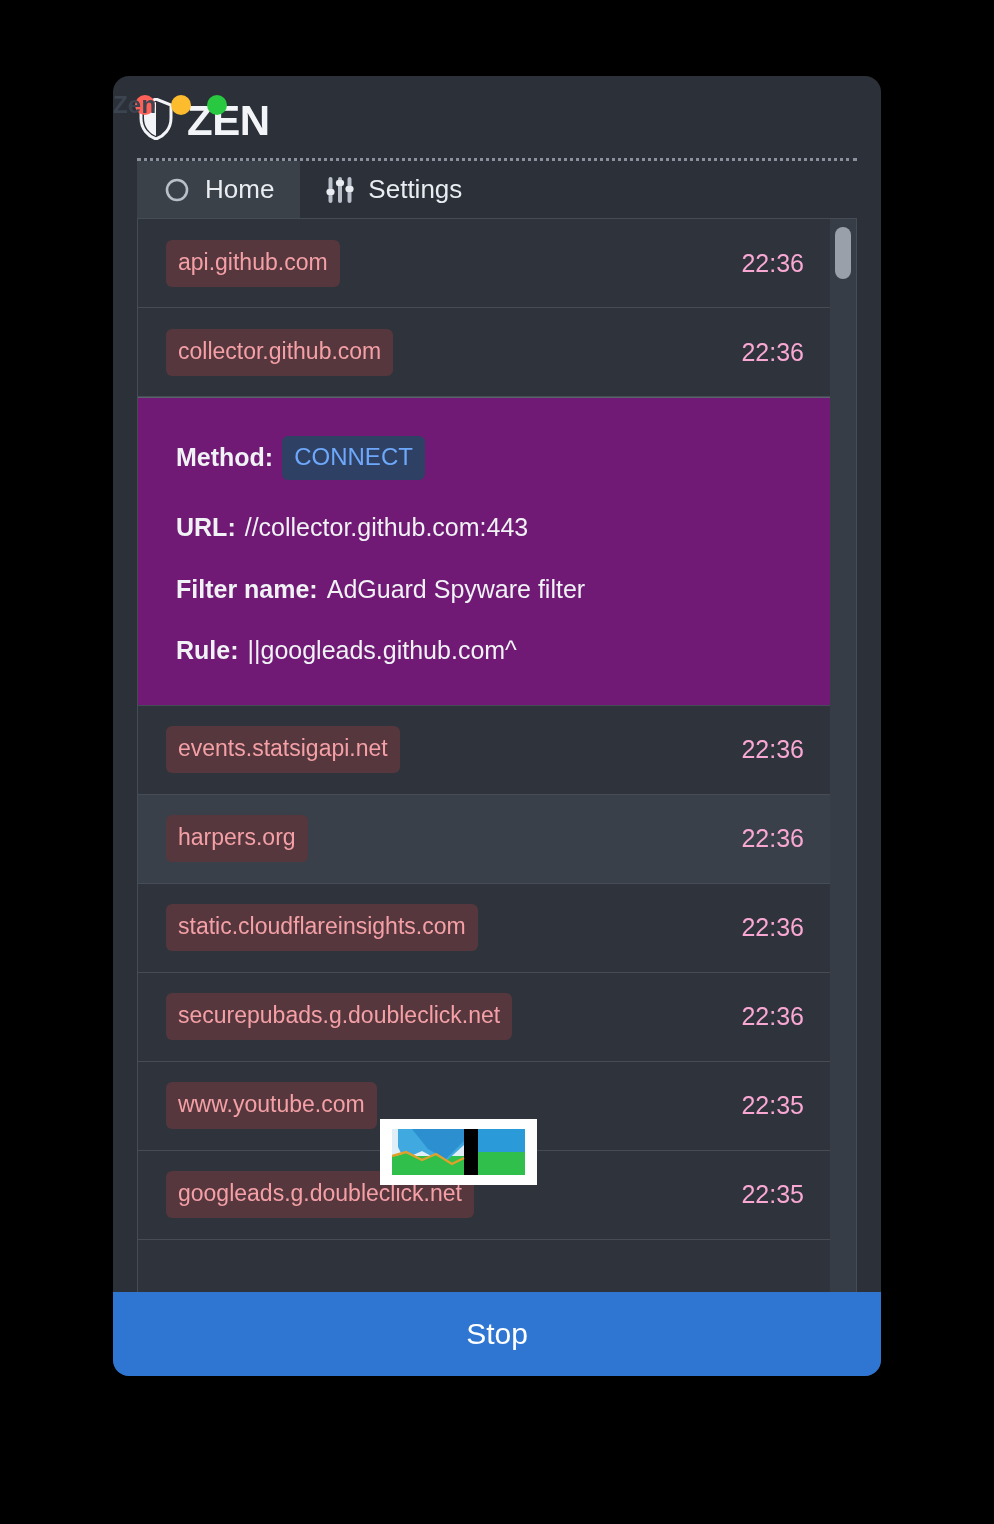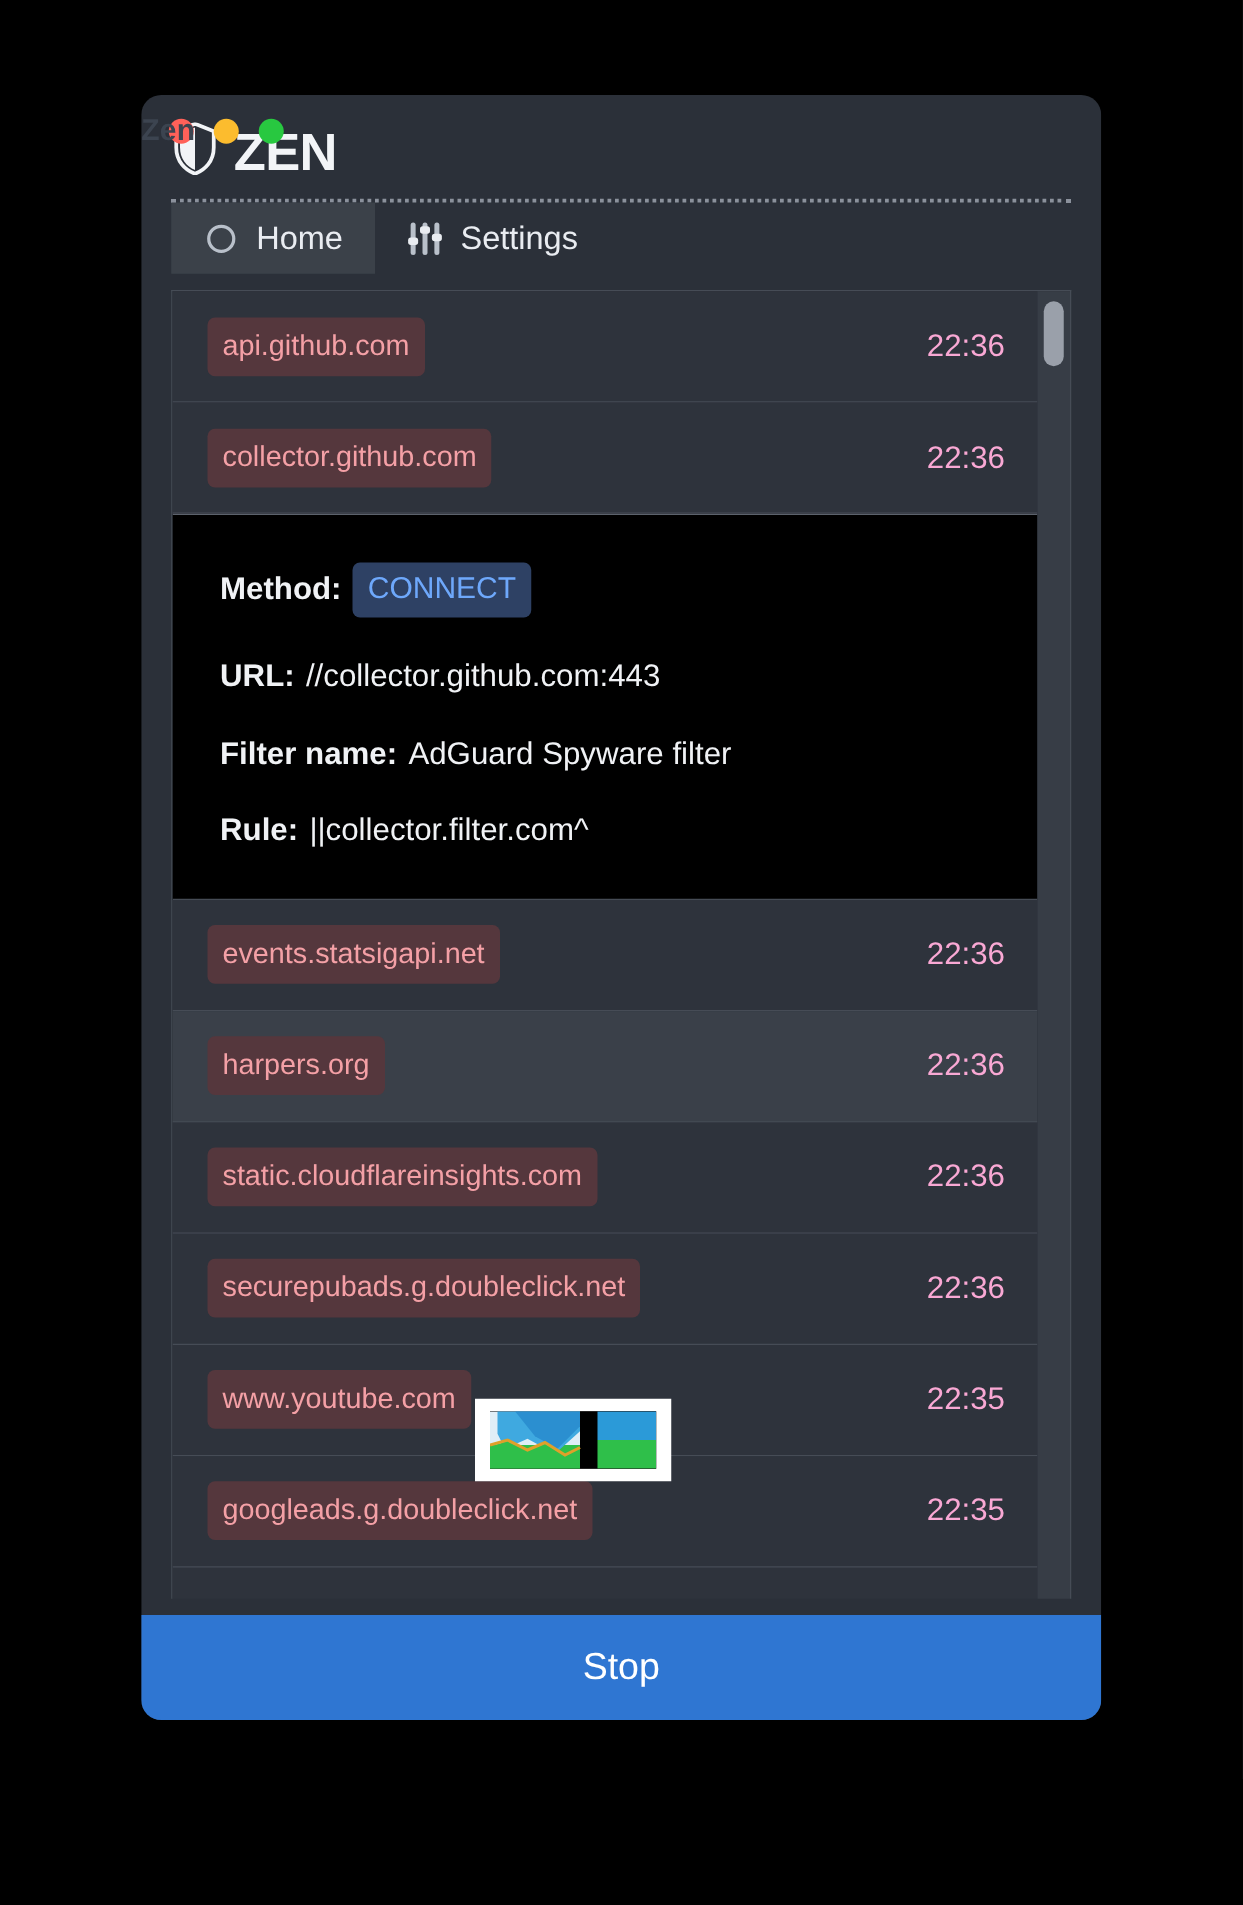--- a/index.html
+++ b/index.html
@@ -122,21 +122,21 @@
   .tab-icon {
     display: flex;
     align-items: center;
     justify-content: center;
     width: 28px;
   }
 
   
   .list-wrap {
     flex: 1 1 auto;
-    margin: 13px 24px;
+    margin: 0 24px;
     position: relative;
     display: flex;
     min-height: 0;
     border-left: 1px solid #464c56;
     border-right: 1px solid #464c56;
     border-top: 1px solid #464c56;
   }
   .list {
     flex: 1 1 auto;
     min-width: 0;
@@ -166,21 +166,21 @@
   }
   .time {
     font-size: 25px;
     color: #f9a8d4;
     white-space: nowrap;
   }
 
   
   .detail {
     box-sizing: border-box;
-    background: #000000;
+    background: #701a75;
     border-bottom: 1px solid #464c56;
     border-top: 1px solid #5c626c;
     padding: 38px 30px 40px 38px;
   }
   .detail-line {
     font-size: 25px;
     color: #f0f2f5;
     margin: 0 0 34px 0;
     display: flex;
     align-items: center;
@@ -338,21 +338,21 @@
             <div class="detail-line">
               <span class="detail-label">URL:</span>
               <span>//collector.github.com:443</span>
             </div>
             <div class="detail-line">
               <span class="detail-label">Filter name:</span>
               <span>AdGuard Spyware filter</span>
             </div>
             <div class="detail-line">
               <span class="detail-label">Rule:</span>
-              <span>||collector.filter.com^</span>
+              <span>||googleads.github.com^</span>
             </div>
           </div>
 
           <div class="row">
             <span class="badge">events.statsigapi.net</span>
             <span class="time">22:36</span>
           </div>
 
           <div class="row hover">
             <span class="badge">harpers.org</span>

